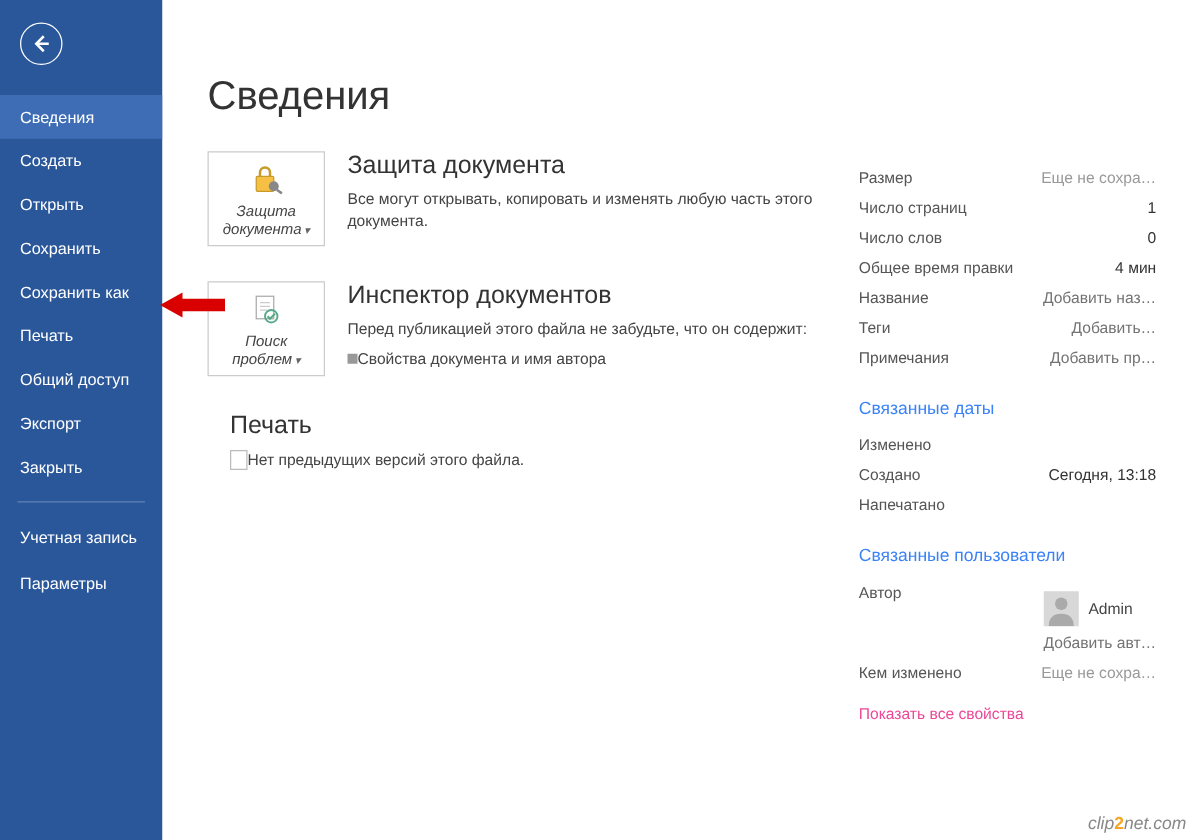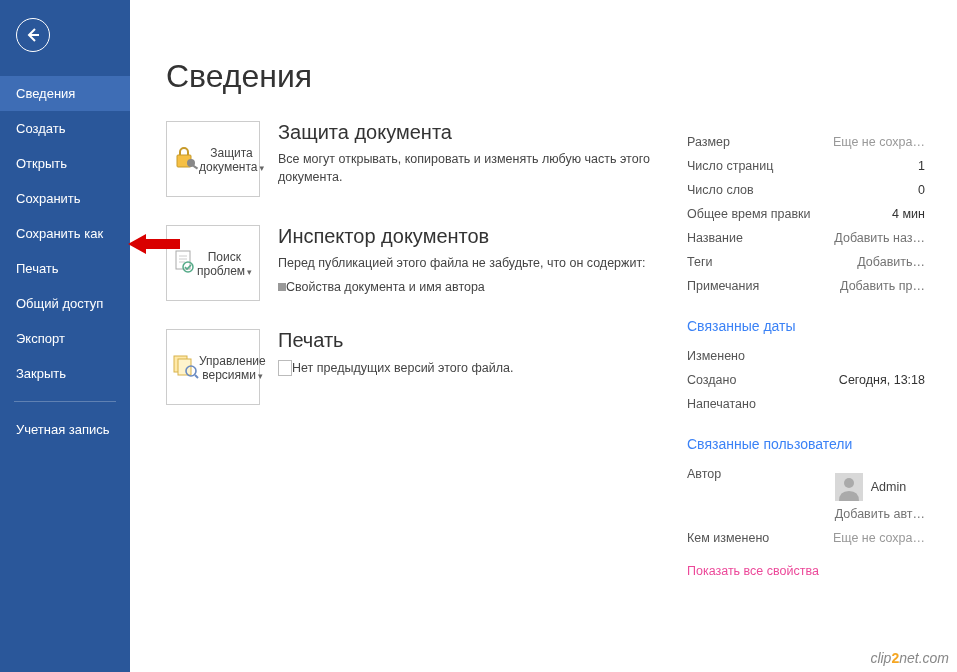--- a/index.html
+++ b/index.html
@@ -59,23 +59,23 @@
     background:#fff;
     padding:58px 0 0 36px;
   }
   .page-title {
     font-size:32px; font-weight:300; color:#333;
     margin-bottom:26px;
   }
   .content-row { display:flex; align-items:flex-start; margin-bottom:28px; }
   .tile {
     width:94px; min-height:76px; border:1px solid #ccc;
-    display:flex; flex-direction:row; align-items:center; 
+    display:flex; flex-direction:column; align-items:center; 
     padding:8px 4px 6px; cursor:pointer; text-align:center;
-    font-size:12px; color:#444; background:#fff;
+    font-size:12px; color:#444; background:#fff;font-style:italic;
   }
   .tile .ticon { height:28px; display:flex; align-items:center; justify-content:center; margin-bottom:4px; }
   .tile .drop { font-size:9px; margin-left:2px; color:#666; }
   .section {
     margin-left:18px; max-width:390px;
   }
   .section h2 {
     font-size:20px; font-weight:400; color:#333; margin-bottom:6px;
   }
   .section p { font-size:12.5px; color:#444; line-height:1.45; }
@@ -154,20 +154,21 @@
   <div class="nav-item">Создать</div>
   <div class="nav-item">Открыть</div>
   <div class="nav-item">Сохранить</div>
   <div class="nav-item">Сохранить как</div>
   <div class="nav-item">Печать</div>
   <div class="nav-item">Общий доступ</div>
   <div class="nav-item">Экспорт</div>
   <div class="nav-item">Закрыть</div>
   <div class="nav-sep"></div>
   <div class="nav-item" style="line-height:1.3">Учетная запись</div>
+  <div class="nav-item">Параметры</div>
 </div>
 
 <div class="arrow-annot">
   <svg width="52" height="24" viewBox="0 0 52 24">
     <polygon points="0,12 18,2 18,7 52,7 52,17 18,17 18,22" fill="#d90000"></polygon>
   </svg>
 </div>
 
 <div class="main">
   <div class="page-title">Сведения</div>
@@ -206,31 +207,20 @@
       <h2>Инспектор документов</h2>
       <p>Перед публикацией этого файла не забудьте, что он содержит:</p>
       <div class="bullet-row">
         <span class="sq"></span>
         <span>Свойства документа и имя автора</span>
       </div>
     </div>
   </div>
 
   <div class="content-row">
-    <div class="tile">
-      <span class="ticon">
-        <svg width="28" height="26" viewBox="0 0 28 26">
-          <rect x="3" y="3" width="13" height="16" fill="#ffe9a8" stroke="#d8b24a"></rect>
-          <rect x="7" y="6" width="13" height="16" fill="#fff4cc" stroke="#d8b24a"></rect>
-          <circle cx="20" cy="18" r="5" fill="none" stroke="#6a8bc2" stroke-width="1.6"></circle>
-          <line x1="24" y1="22" x2="27" y2="25" stroke="#6a8bc2" stroke-width="2"></line>
-        </svg>
-      </span>
-      <span><span>Управление</span><br><span>версиями</span><span class="drop">▾</span></span>
-    </div>
     <div class="section">
       <h2>Печать</h2>
       <div class="bullet-row">
         <span class="doc-icon"></span>
         <span>Нет предыдущих версий этого файла.</span>
       </div>
     </div>
   </div>
 </div>
 

